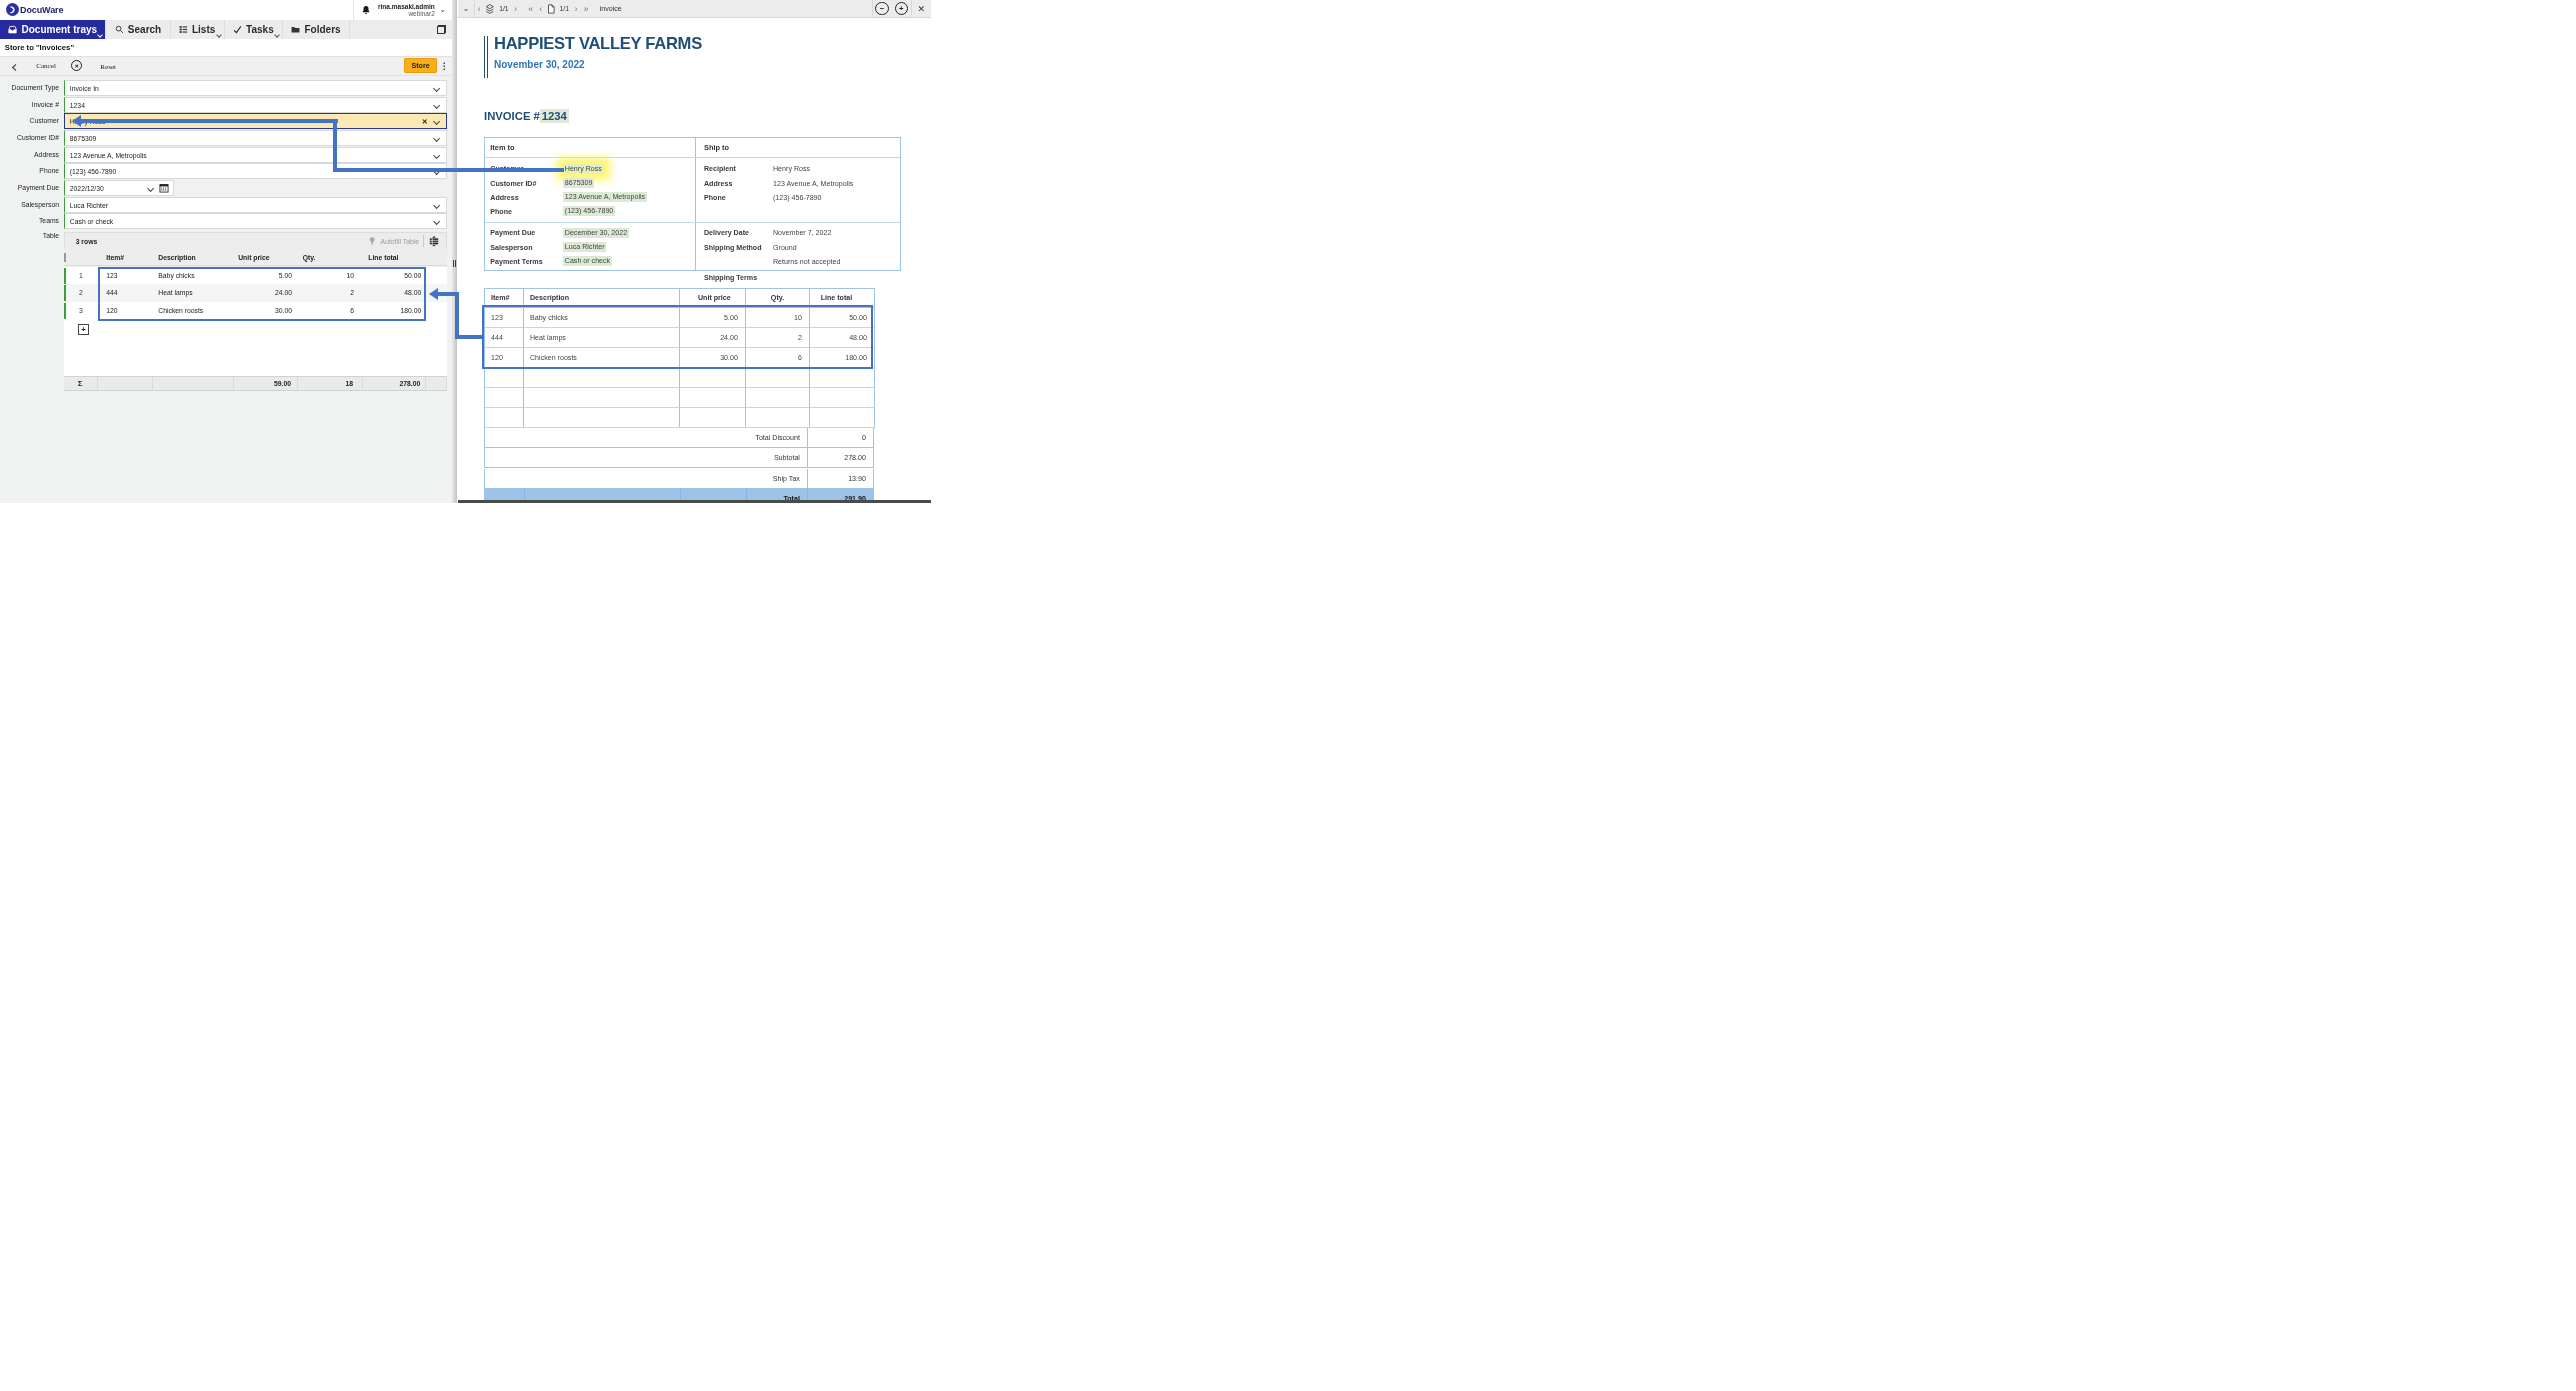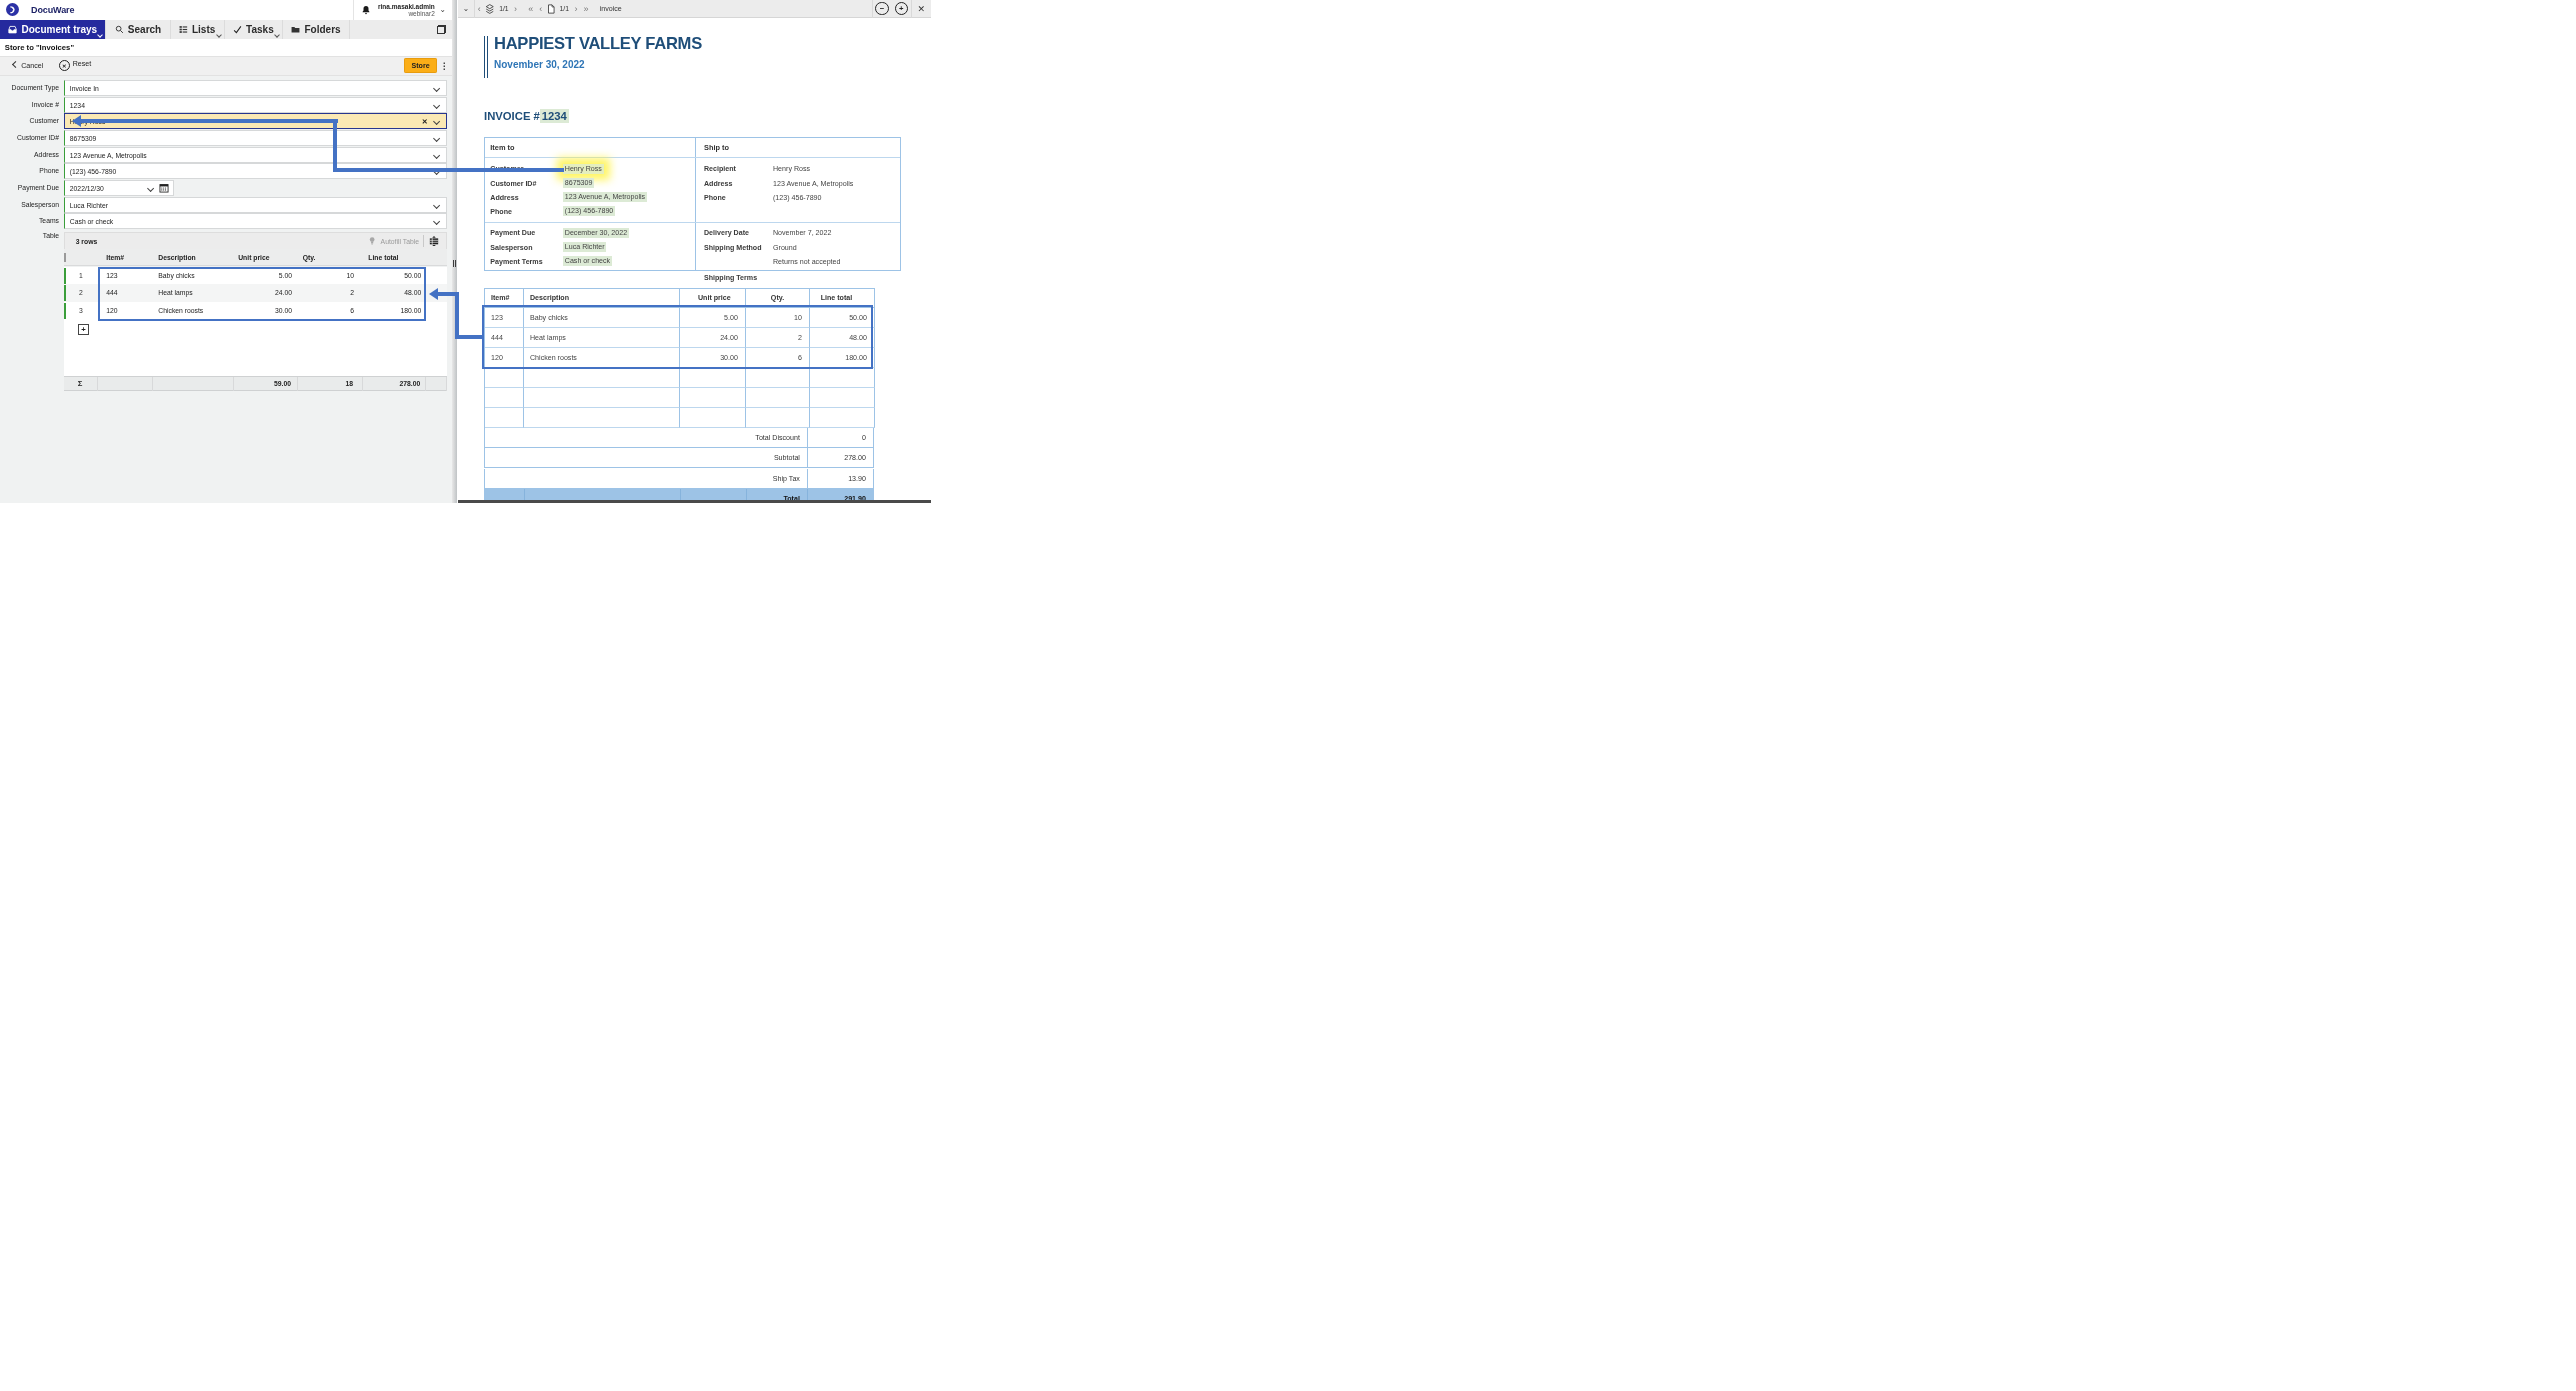--- a/index.html
+++ b/index.html
@@ -1,20 +1,20 @@
 <!DOCTYPE html>
 <html style="font-size:9.5px"><head>
 <meta charset="utf-8">
 <style>
   html,body{margin:0;padding:0;background:#fff;font-family:"Liberation Sans",sans-serif;}
   .app{position:relative;width:931px;height:503px;overflow:hidden;background:#fff;font-size:7.1px;color:#222;}
   
   .left-panel{position:absolute;left:0;top:0;width:452px;height:503px;background:#f0f2f2;}
   .top-header{position:absolute;left:0;top:0;width:452px;height:19.6px;background:#fff;display:flex;align-items:center;}
-  .logo-wrap{display:flex;align-items:center;gap:12px;padding-left:6px;}
+  .logo-wrap{display:flex;align-items:center;gap:1px;padding-left:6px;}
   .logo-circle{width:13px;height:13px;border-radius:50%;background:#2b31a5;position:relative;flex:0 0 auto;}
   .logo-circle svg{position:absolute;left:1.8px;top:1.8px;}
   .logo-text{font-weight:bold;font-size:9px;color:#1e2366;letter-spacing:-0.1px;}
   .hdr-spacer{flex:1;}
   .bell-box{height:19.6px;display:flex;align-items:center;padding:0 7.1px;border-left:0.6px solid #e4e4e4;}
   .user-block{text-align:right;line-height:7.1px;padding-right:2.4px;}
   .user-name{font-weight:bold;font-size:6.5px;color:#222;}
   .user-org{font-size:6.5px;color:#555;}
   .hdr-chev{padding:0 6px 0 2.4px;color:#444;font-size:7.7px;}
   
@@ -25,21 +25,21 @@
   .nav-item.active .nav-label{color:#fff;}
   .nav-chev{position:absolute;right:3px;bottom:2.4px;width:3px;height:3px;border-right:0.8px solid #555;border-bottom:0.8px solid #555;transform:rotate(45deg);}
   .nav-item.active .nav-chev{border-color:#fff;}
   .nav-right{margin-left:auto;display:flex;align-items:center;padding-right:6px;}
   .win-icon{position:relative;width:9.5px;height:9px;}
   .win-icon .b{position:absolute;right:0;top:0;width:6px;height:6px;border:1px solid #333;}
   .win-icon .f{position:absolute;left:0;bottom:0;width:6px;height:6px;border:1px solid #333;background:#ececec;}
   
   .panel-title{position:absolute;left:0;top:39px;width:452px;height:17px;background:#fff;display:flex;align-items:center;padding-left:4.8px;box-sizing:border-box;font-weight:bold;font-size:7.7px;color:#111;}
   .action-bar{position:absolute;left:0;top:56px;width:452px;height:19.6px;background:#f0f0f0;border-top:0.6px solid #e2e2e2;border-bottom:0.6px solid #e2e2e2;box-sizing:border-box;display:flex;align-items:center;}
-  .act-btn{display:flex;align-items:flex-start;gap:3px;font-size:7.1px;color:#222;cursor:pointer;margin-left:13px;}
+  .act-btn{display:flex;align-items:flex-end;gap:18px;font-size:7.1px;color:#222;cursor:pointer;margin-left:13px;font-family:Liberation Serif, serif;}
   .chev-left{width:4.2px;height:4.2px;border-left:1.2px solid #333;border-bottom:1.2px solid #333;transform:rotate(45deg);}
   .circle-x{width:9px;height:9px;border:1px solid #222;border-radius:50%;display:flex;align-items:center;justify-content:center;font-size:5.3px;font-weight:bold;color:#222;}
   .store-btn{margin-left:auto;background:#fbae17;border:0.6px solid #e89c0e;color:#222;font-weight:bold;font-size:7.1px;padding:2.4px 6px;border-radius:1.2px;cursor:pointer;}
   .kebab{width:15.4px;text-align:center;font-size:9px;font-weight:bold;color:#333;cursor:pointer;}
   
   .form-area{position:absolute;left:0;top:76px;width:452px;height:427px;background:#f0f2f2;}
   .frow{position:absolute;left:0;width:452px;height:16px;}
   .flabel{position:absolute;left:0;top:0;width:59px;text-align:right;line-height:16px;font-size:6.8px;color:#222;}
   .fbox{position:absolute;left:64px;top:0;width:383px;height:16px;background:#fff;border:0.6px solid #d6d8d9;border-left:1.8px solid #3a9e3a;box-sizing:border-box;cursor:text;}
   .fval{position:absolute;left:4.8px;top:0;line-height:15px;font-size:6.8px;color:#222;white-space:nowrap;}

